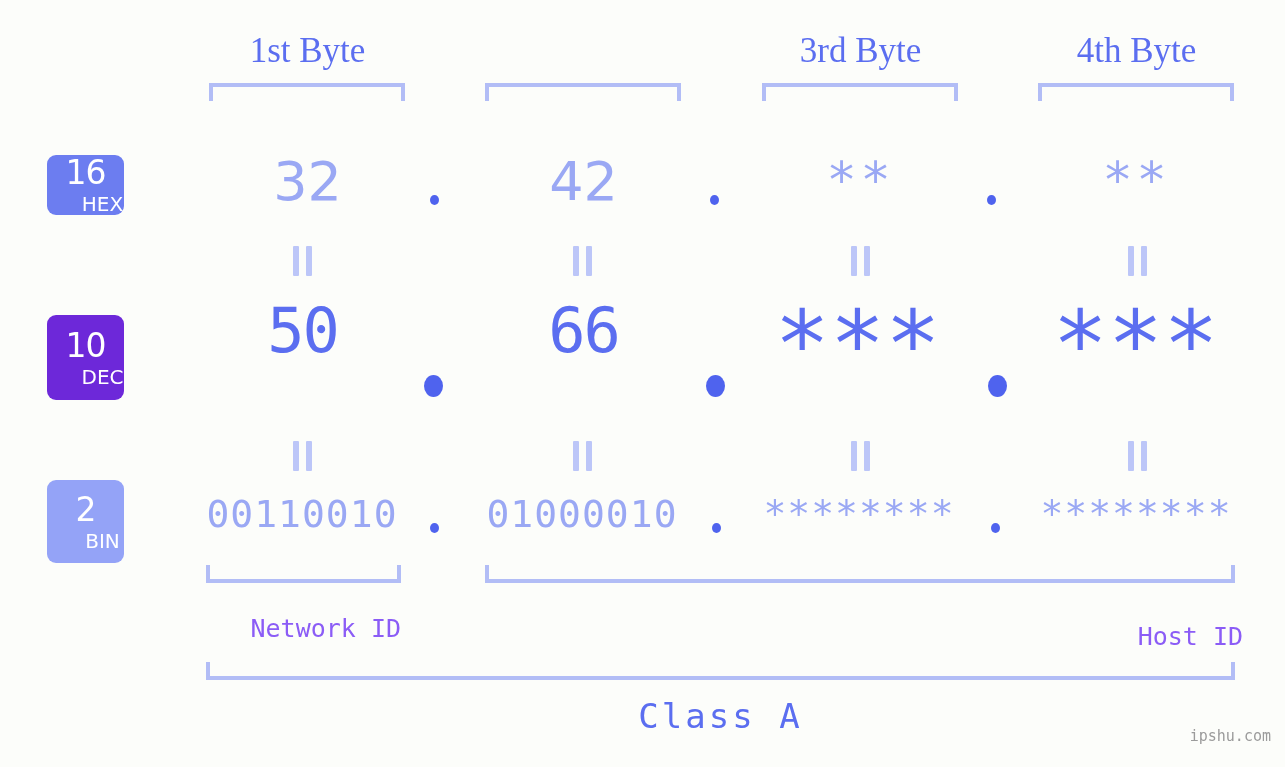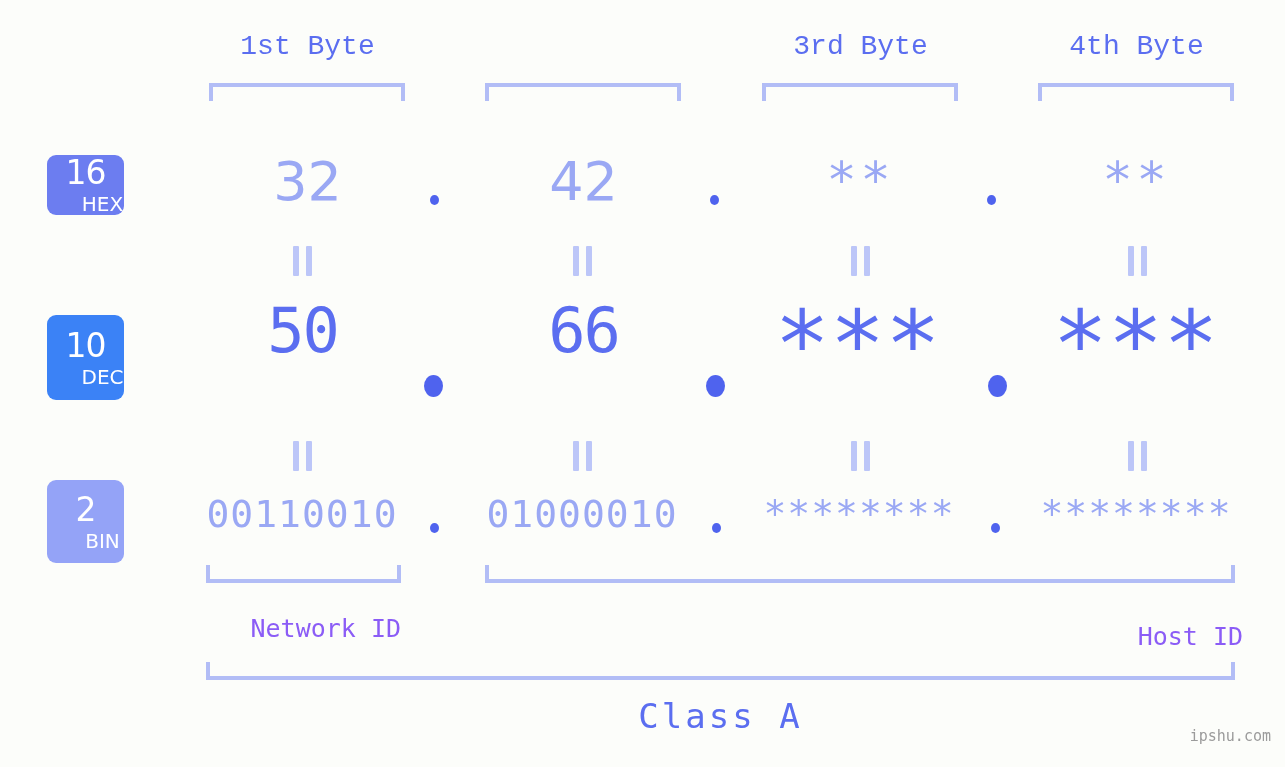--- a/index.html
+++ b/index.html
@@ -17,22 +17,22 @@
     position: relative;
     width: 1285px;
     height: 767px;
   }
 
   
   .byte-head {
     position: absolute;
     top: 31px;
     text-align: center;
-    font-family: Liberation Mono, monospace;
-    font-size: 28px;
+    font-family: Liberation Serif, serif;
+    font-size: 35px;
     color: #5b6ef0;
     letter-spacing: 0px;
     white-space: nowrap;
   }
 
   
   
   .bracket-down {
     position: absolute;
     height: 18px;
@@ -71,21 +71,21 @@
     letter-spacing: -1px;
   }
   .badge .nm {
     font-size: 20px;
     font-weight: 400;
     margin-top: 5px;
     letter-spacing: 0px;
     margin-left: 34px;
   }
   .badge-hex { top: 155px; height: 60px; background: #6c7df0; }
-  .badge-dec { top: 315px; height: 85px; background: #3b82f6; }
+  .badge-dec { top: 315px; height: 85px; background: #6d28d9; }
   .badge-bin { top: 480px; height: 83px; background: #94a3f7; }
 
   
   .cell {
     position: absolute;
     text-align: center;
     white-space: nowrap;
     line-height: 1;
   }
 

